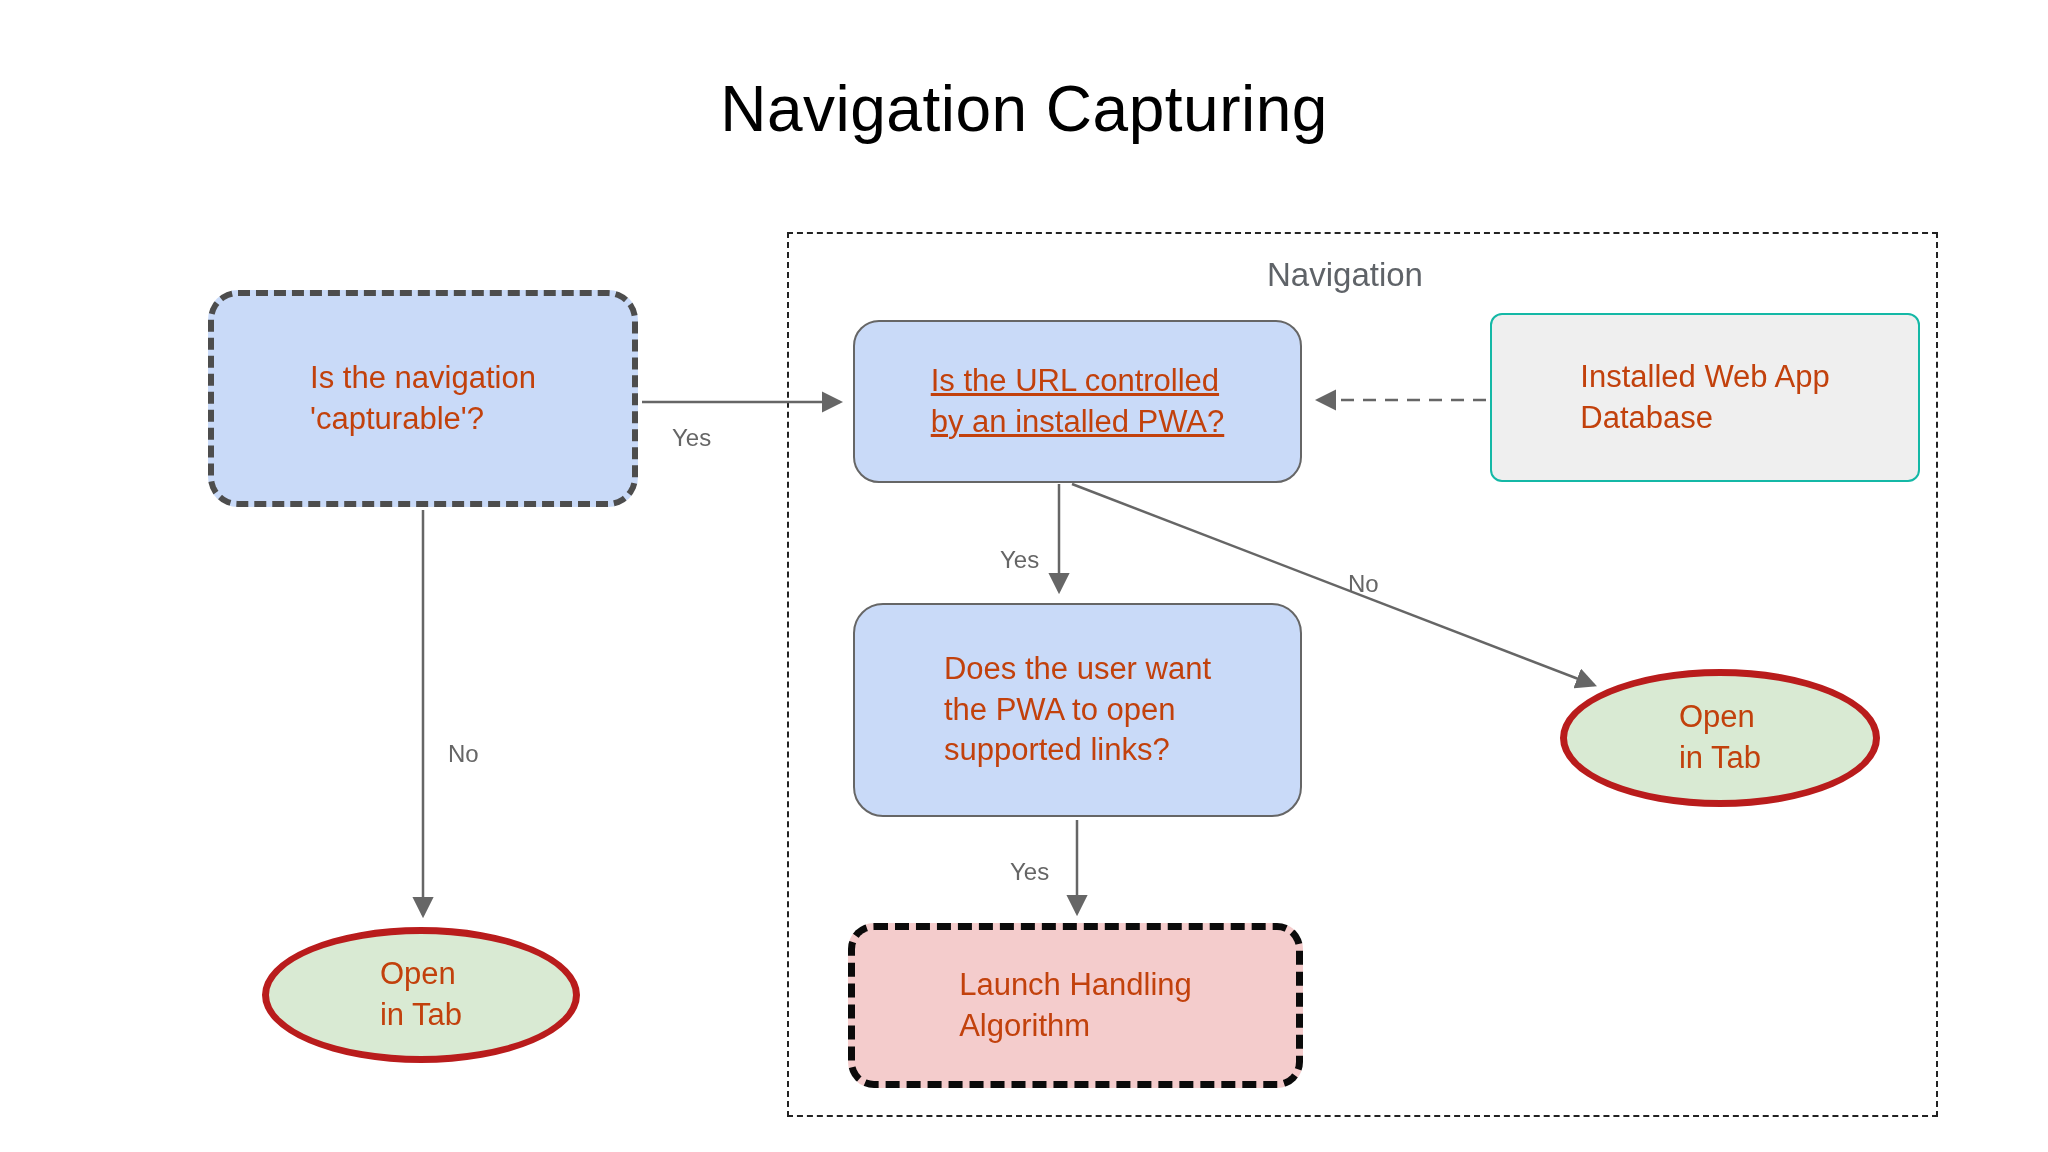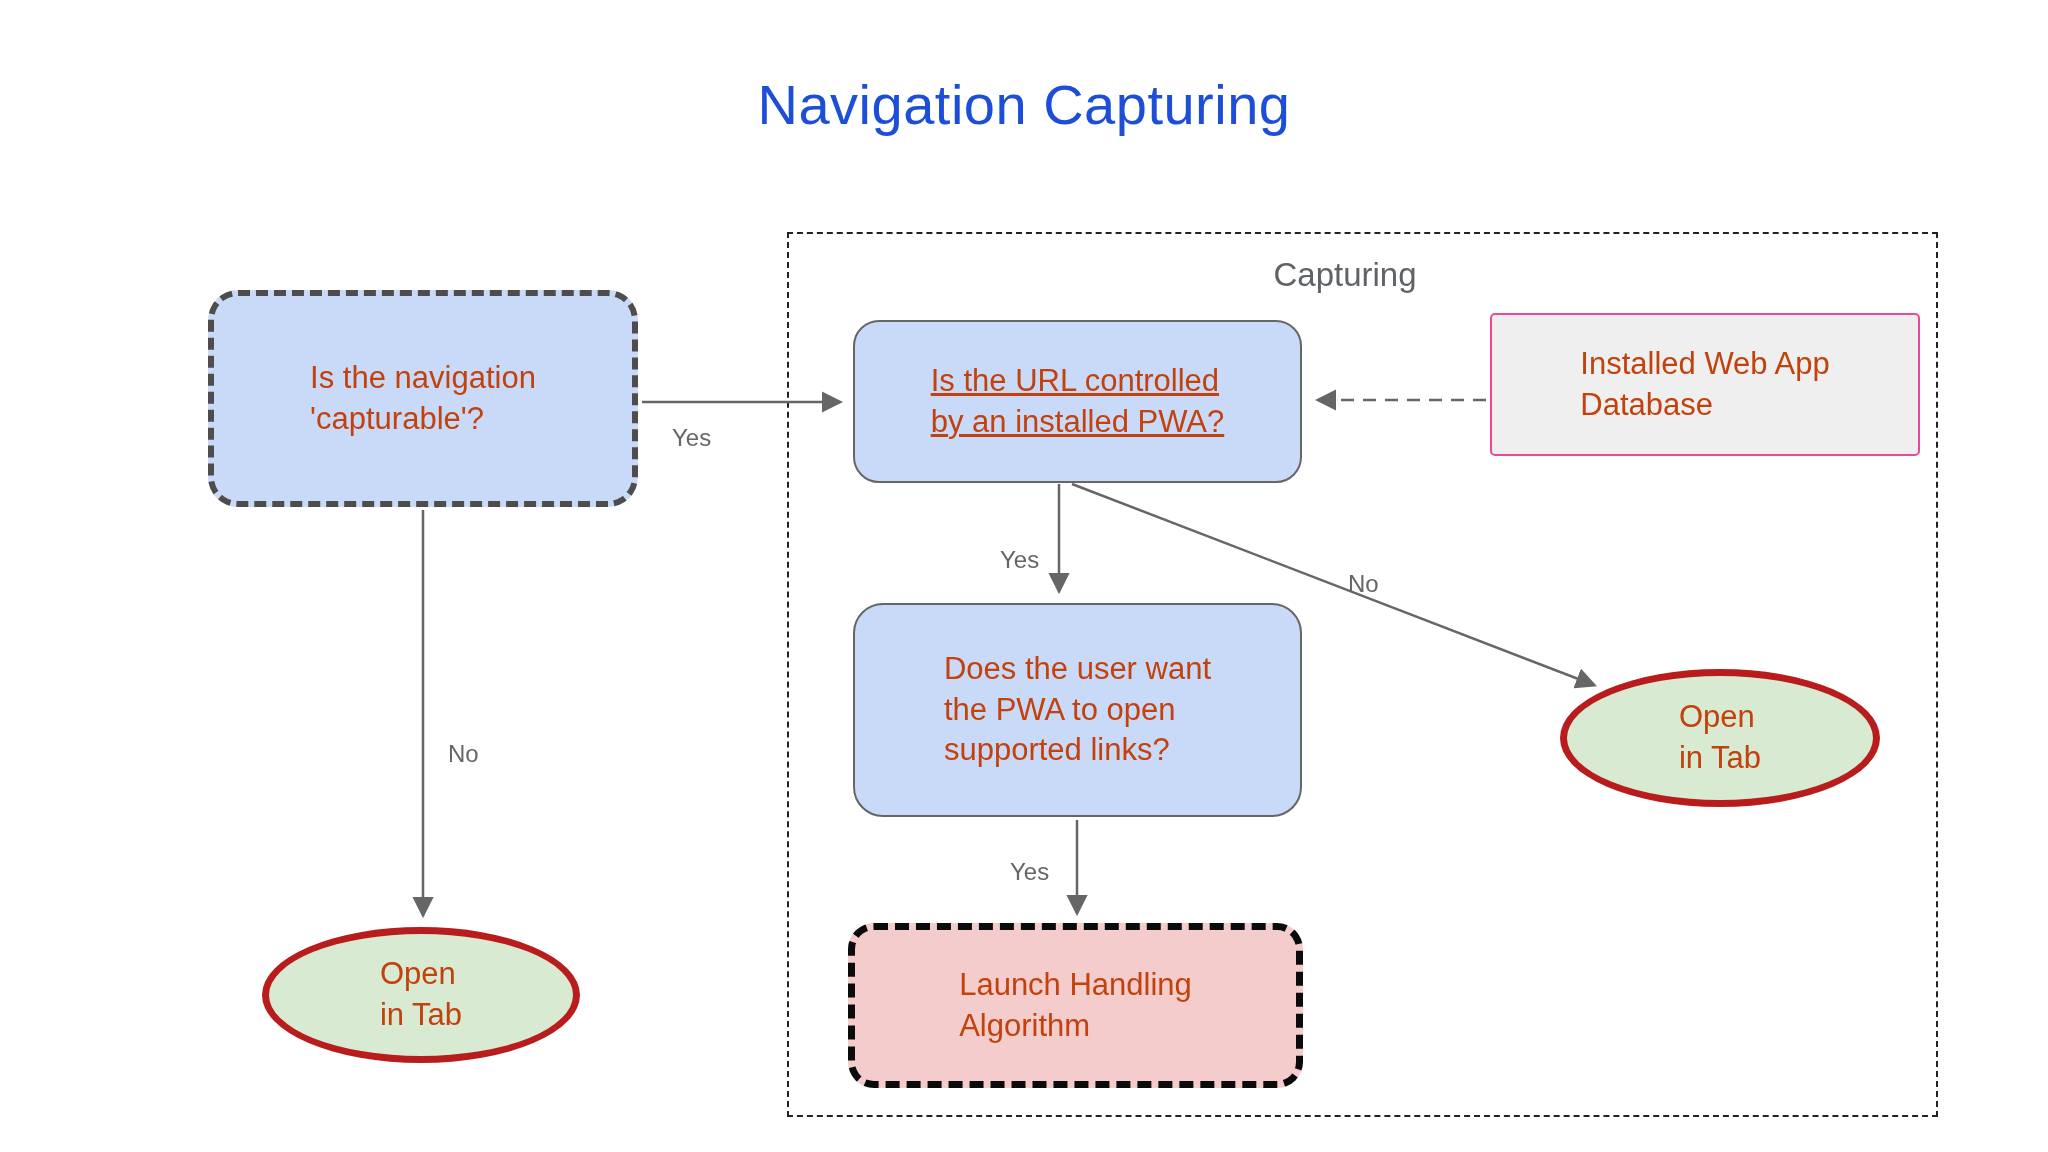--- a/index.html
+++ b/index.html
@@ -9,24 +9,24 @@
     height: 1152px;
     background: #ffffff;
     font-family: "Liberation Sans", "DejaVu Sans", sans-serif;
     overflow: hidden;
   }
   .title {
     position: absolute;
     left: 0; right: 0;
     top: 72px;
     text-align: center;
-    font-size: 56px;
+    font-size: 64px;
     font-weight: 400;
     letter-spacing: 0.5px;
-    color: #1d4ed8;
+    color: #000000;
   }
   .node {
     position: absolute;
     display: flex;
     align-items: center;
     justify-content: center;
     text-align: left;
     white-space: pre-line;
     font-size: 31px;
     line-height: 1.32;
@@ -40,24 +40,24 @@
     border-radius: 30px;
   }
   .node-url {
     left: 853px; top: 320px; width: 449px; height: 163px;
     background: #c9daf8;
     border: 2px solid #666666;
     border-radius: 26px;
     text-decoration: underline;
   }
   .node-db {
-    left: 1490px; top: 313px; width: 430px; height: 143px;
+    left: 1490px; top: 313px; width: 430px; height: 169px;
     background: #efefef;
-    border: 2px solid #ec4899;
-    border-radius: 5px;
+    border: 2px solid #14b8a6;
+    border-radius: 12px;
   }
   .node-user {
     left: 853px; top: 603px; width: 449px; height: 214px;
     background: #c9daf8;
     border: 2px solid #666666;
     border-radius: 30px;
   }
   .node-launch {
     left: 848px; top: 923px; width: 455px; height: 165px;
     background: #f4cccc;
@@ -97,21 +97,21 @@
   .edges-svg { position: absolute; left: 0; top: 0; width: 2048px; height: 1152px; pointer-events: none; }
 </style>
 </head>
 <body>
 
 <div class="canvas">
 
   <div class="title">Navigation Capturing</div>
 
   <div class="group-box"></div>
-  <div class="group-label">Capturing</div>
+  <div class="group-label">Navigation</div>
 
   <svg class="edges-svg">
     <defs>
       <marker id="arrow" viewBox="0 0 10 10" refX="8.5" refY="5" markerWidth="8.5" markerHeight="8.5" orient="auto-start-reverse">
         <path d="M0,0 L10,5 L0,10 z" fill="#666666"></path>
       </marker>
     </defs>
     <line x1="642" y1="402" x2="840" y2="402" stroke="#666666" stroke-width="2.5" marker-end="url(#arrow)"></line>
     <line x1="423" y1="510" x2="423" y2="915" stroke="#666666" stroke-width="2.5" marker-end="url(#arrow)"></line>
     <line x1="1059" y1="484" x2="1059" y2="591" stroke="#666666" stroke-width="2.5" marker-end="url(#arrow)"></line>

